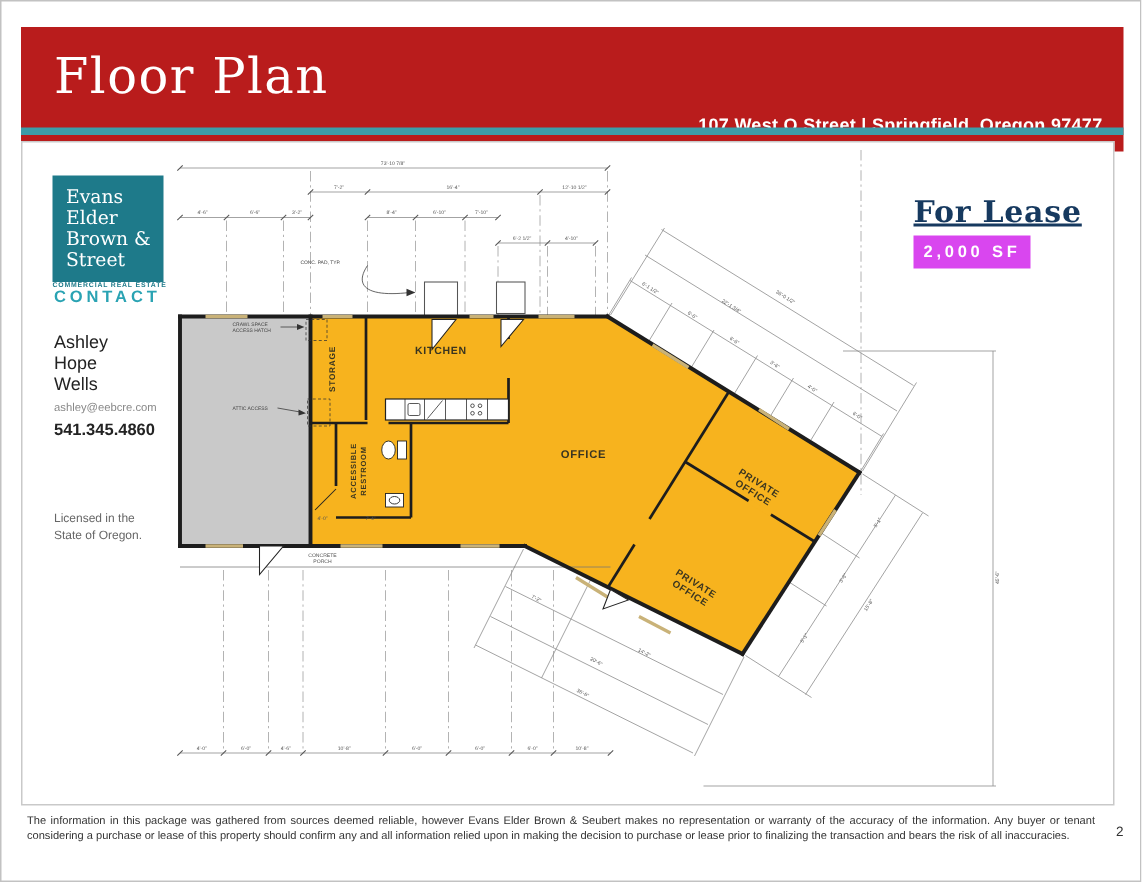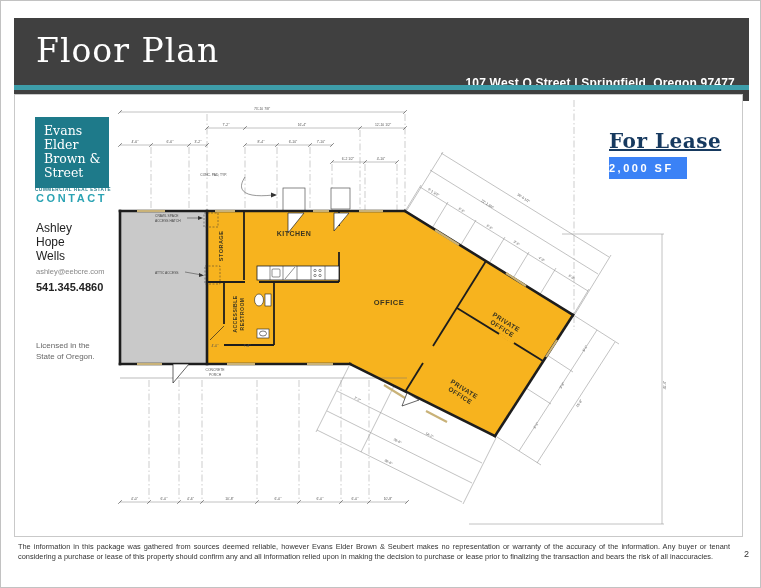--- a/index.html
+++ b/index.html
@@ -1,31 +1,31 @@
 <!DOCTYPE html>
 <html><head>
 <meta charset="utf-8">
 <style>
   html,body{margin:0;padding:0;background:#fff;}
   .page{position:relative;width:761px;height:588px;background:#ffffff;border:1px solid #c2c2c2;box-sizing:border-box;overflow:hidden;font-family:"Liberation Sans",sans-serif;}
-  .header{position:absolute;left:13px;top:17px;width:735px;height:83px;background:#404040;text-decoration:underline;}
+  .header{position:absolute;left:13px;top:17px;width:735px;height:83px;background:#b91c1c;text-decoration:underline;}
   .h-title{position:absolute;left:22px;top:13px;font-family:"DejaVu Serif",serif;font-size:33px;font-weight:400;color:#ffffff;letter-spacing:1px;}
   .h-addr{position:absolute;right:14px;bottom:11px;font-size:12px;font-weight:600;color:#ffffff;letter-spacing:.2px;}
   .teal-strip{position:absolute;left:13px;top:84px;width:735px;height:5px;background:#3D9DA9;}
   .content{position:absolute;left:13px;top:93px;width:729px;height:443px;border:1px solid #c9c9c9;background:#fff;box-sizing:border-box;padding-left:24px;}
   .logo{position:absolute;left:20px;top:22px;width:74px;background:#1E7A8A;color:#fff;padding:7px 5px 8px 9px;box-sizing:border-box;font-family:"DejaVu Serif",serif;font-size:12.5px;line-height:1.12;}
   .logo-tag{position:absolute;left:20px;top:92px;width:84px;color:#1E7A8A;font-size:4.6px;font-weight:700;letter-spacing:.55px;}
   .contact-h{position:absolute;left:21px;top:97px;color:#2AA3B3;font-size:11px;font-weight:700;letter-spacing:2.6px;}
   .c-name{position:absolute;left:21px;top:126px;font-size:12px;font-weight:400;color:#232323;line-height:1.18;}
   .c-email{position:absolute;left:21px;top:172px;font-size:7.5px;color:#888;}
   .c-phone{position:absolute;left:21px;top:186px;font-size:11px;font-weight:700;color:#232323;}
   .c-addr{position:absolute;left:21px;top:210px;font-size:8px;color:#666;line-height:1.35;}
   .c-lic{position:absolute;left:21px;top:234px;font-size:8px;color:#666;line-height:1.35;margin-top:12px;}
   .lease{position:absolute;left:594px;top:34px;font-family:"DejaVu Serif",serif;font-size:20px;font-weight:700;color:#16395F;letter-spacing:.5px;text-decoration:underline;}
-  .badge{position:absolute;left:594px;top:62px;width:78px;height:22px;background:#3b82f6;color:#fff;font-size:11px;font-weight:700;letter-spacing:2.5px;text-align:left;line-height:22px;}
+  .badge{position:absolute;left:594px;top:62px;width:78px;height:22px;background:#d946ef;color:#fff;font-size:11px;font-weight:700;letter-spacing:2.5px;text-align:center;line-height:22px;}
   .plan{position:absolute;left:92px;top:5px;width:570px;height:435px;}
   .footer{position:absolute;left:17px;top:541px;width:712px;font-size:7.4px;color:#333;line-height:1.4;text-align:justify;}
   .pagenum{position:absolute;right:11px;top:548px;font-size:9px;color:#333;}
   svg text{font-family:"Liberation Sans",sans-serif;}
   .dimtx{font-size:3.4px;fill:#555;text-anchor:middle;}
   .roomtx{fill:#3a3520;font-weight:600;letter-spacing:.5px;text-anchor:middle;}
   .anntx{font-size:3.3px;fill:#444;}
 </style>
 </head>
 <body>

